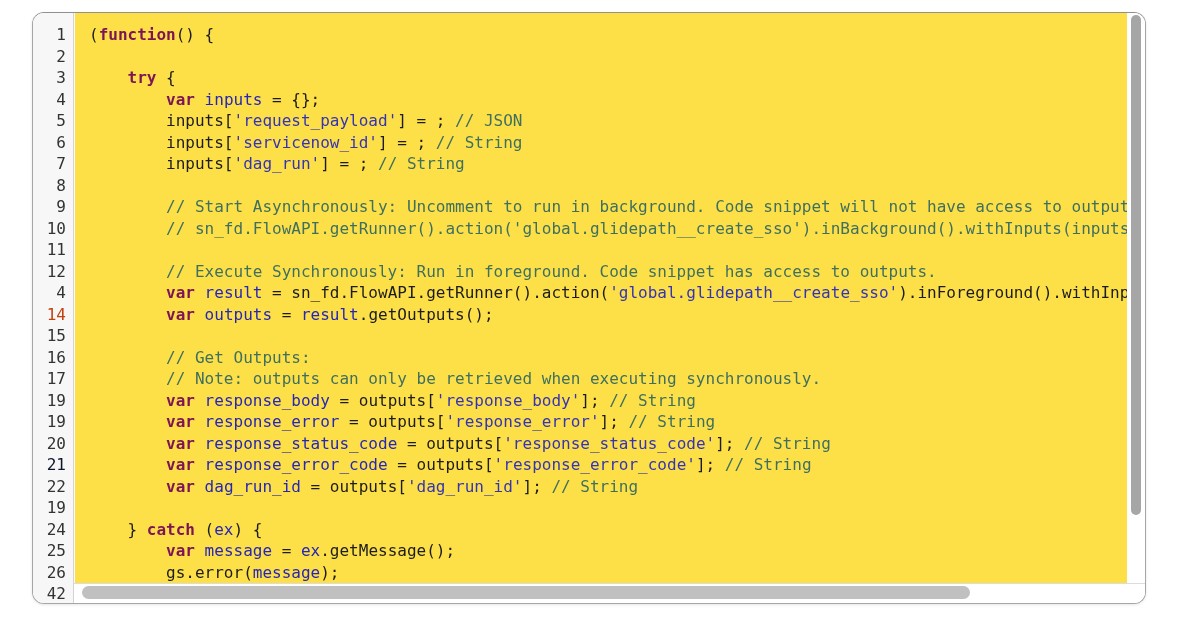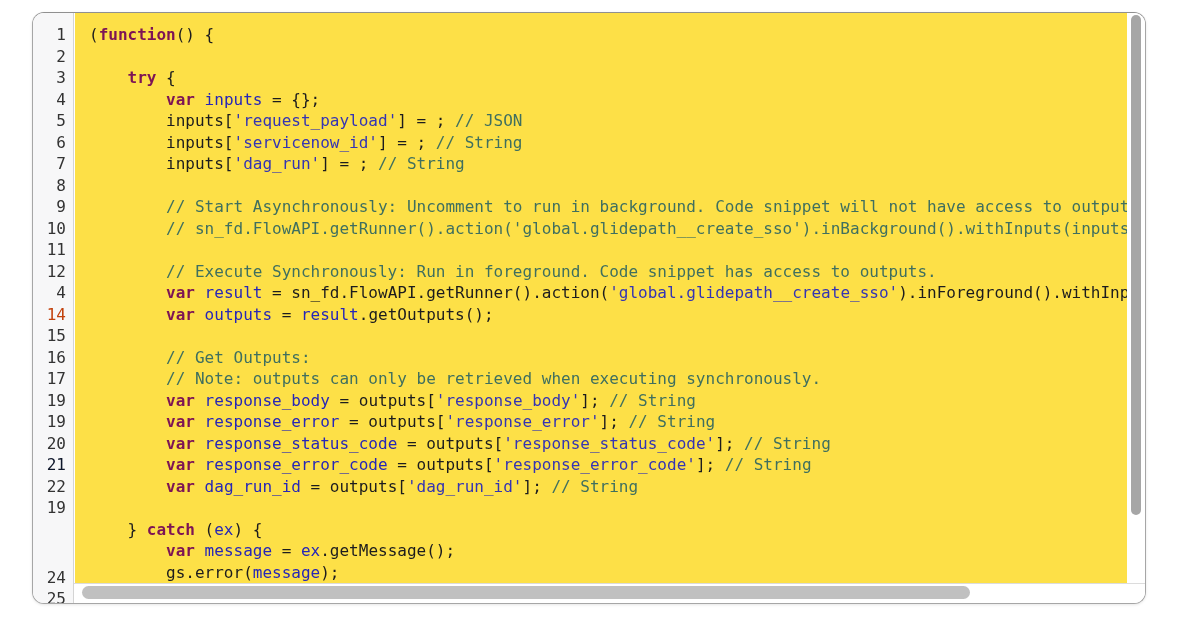--- a/index.html
+++ b/index.html
@@ -49,21 +49,21 @@
       <div class="ln" style="color: #c2410c;">14</div>
       <div class="ln" style="color: rgb(51, 51, 51);">15</div>
       <div class="ln" style="color: rgb(51, 51, 51);">16</div>
       <div class="ln" style="color: rgb(51, 51, 51);">17</div>
       <div class="ln" style="color: rgb(51, 51, 51);">19</div>
       <div class="ln" style="color: rgb(51, 51, 51); text-align: right;">19</div>
       <div class="ln" style="color: rgb(51, 51, 51);">20</div>
       <div class="ln" style="color: #0f172a; text-align: right;">21</div>
       <div class="ln" style="color: rgb(51, 51, 51);">22</div>
       <div class="ln" style="color: rgb(51, 51, 51);">19</div>
-      <div class="ln" style="color: rgb(51, 51, 51); margin-top: 48px;">24</div>
+      <div class="ln" style="color: rgb(51, 51, 51);">24</div>
       <div class="ln" style="color: rgb(51, 51, 51);">25</div>
       <div class="ln" style="color: rgb(51, 51, 51); text-align: right;">26</div>
       <div class="ln" style="color: rgb(51, 51, 51);">42</div>
     </div>
   <div class="code-clip">
     <pre class="code-lines"><div class="line"><span class="tok-p">(</span><span class="tok-k">function</span><span class="tok-p">() {</span></div><div class="line"> </div><div class="line"><span class="tok-p">    </span><span class="tok-k">try</span><span class="tok-p"> {</span></div><div class="line"><span class="tok-p">        </span><span class="tok-k">var</span><span class="tok-p"> </span><span class="tok-d">inputs</span><span class="tok-p"> = {};</span></div><div class="line"><span class="tok-p">        inputs[</span><span class="tok-s">'request_payload'</span><span class="tok-p">] = ; </span><span class="tok-c">// JSON</span></div><div class="line"><span class="tok-p">        inputs[</span><span class="tok-s">'servicenow_id'</span><span class="tok-p">] = ; </span><span class="tok-c">// String</span></div><div class="line"><span class="tok-p">        inputs[</span><span class="tok-s">'dag_run'</span><span class="tok-p">] = ; </span><span class="tok-c">// String</span></div><div class="line"> </div><div class="line"><span class="tok-p">        </span><span class="tok-c">// Start Asynchronously: Uncomment to run in background. Code snippet will not have access to outputs.</span></div><div class="line"><span class="tok-p">        </span><span class="tok-c">// sn_fd.FlowAPI.getRunner().action('global.glidepath__create_sso').inBackground().withInputs(inputs).run();</span></div><div class="line"> </div><div class="line"><span class="tok-p">        </span><span class="tok-c">// Execute Synchronously: Run in foreground. Code snippet has access to outputs.</span></div><div class="line"><span class="tok-p">        </span><span class="tok-k">var</span><span class="tok-p"> </span><span class="tok-d">result</span><span class="tok-p"> = sn_fd.FlowAPI.getRunner().action(</span><span class="tok-s">'global.glidepath__create_sso'</span><span class="tok-p">).inForeground().withInputs(inputs).run();</span></div><div class="line"><span class="tok-p">        </span><span class="tok-k">var</span><span class="tok-p"> </span><span class="tok-d">outputs</span><span class="tok-p"> = </span><span class="tok-v">result</span><span class="tok-p">.getOutputs();</span></div><div class="line"> </div><div class="line"><span class="tok-p">        </span><span class="tok-c">// Get Outputs:</span></div><div class="line"><span class="tok-p">        </span><span class="tok-c">// Note: outputs can only be retrieved when executing synchronously.</span></div><div class="line"><span class="tok-p">        </span><span class="tok-k">var</span><span class="tok-p"> </span><span class="tok-d">response_body</span><span class="tok-p"> = outputs[</span><span class="tok-s">'response_body'</span><span class="tok-p">]; </span><span class="tok-c">// String</span></div><div class="line"><span class="tok-p">        </span><span class="tok-k">var</span><span class="tok-p"> </span><span class="tok-d">response_error</span><span class="tok-p"> = outputs[</span><span class="tok-s">'response_error'</span><span class="tok-p">]; </span><span class="tok-c">// String</span></div><div class="line"><span class="tok-p">        </span><span class="tok-k">var</span><span class="tok-p"> </span><span class="tok-d">response_status_code</span><span class="tok-p"> = outputs[</span><span class="tok-s">'response_status_code'</span><span class="tok-p">]; </span><span class="tok-c">// String</span></div><div class="line"><span class="tok-p">        </span><span class="tok-k">var</span><span class="tok-p"> </span><span class="tok-d">response_error_code</span><span class="tok-p"> = outputs[</span><span class="tok-s">'response_error_code'</span><span class="tok-p">]; </span><span class="tok-c">// String</span></div><div class="line"><span class="tok-p">        </span><span class="tok-k">var</span><span class="tok-p"> </span><span class="tok-d">dag_run_id</span><span class="tok-p"> = outputs[</span><span class="tok-s">'dag_run_id'</span><span class="tok-p">]; </span><span class="tok-c">// String</span></div><div class="line"> </div><div class="line"><span class="tok-p">    } </span><span class="tok-k">catch</span><span class="tok-p"> (</span><span class="tok-d">ex</span><span class="tok-p">) {</span></div><div class="line"><span class="tok-p">        </span><span class="tok-k">var</span><span class="tok-p"> </span><span class="tok-d">message</span><span class="tok-p"> = </span><span class="tok-v">ex</span><span class="tok-p">.getMessage();</span></div><div class="line"><span class="tok-p">        gs.error(</span><span class="tok-v">message</span><span class="tok-p">);</span></div></pre>
   </div>
   <div class="vstrip">
     <div class="vthumb"></div>
   </div>

